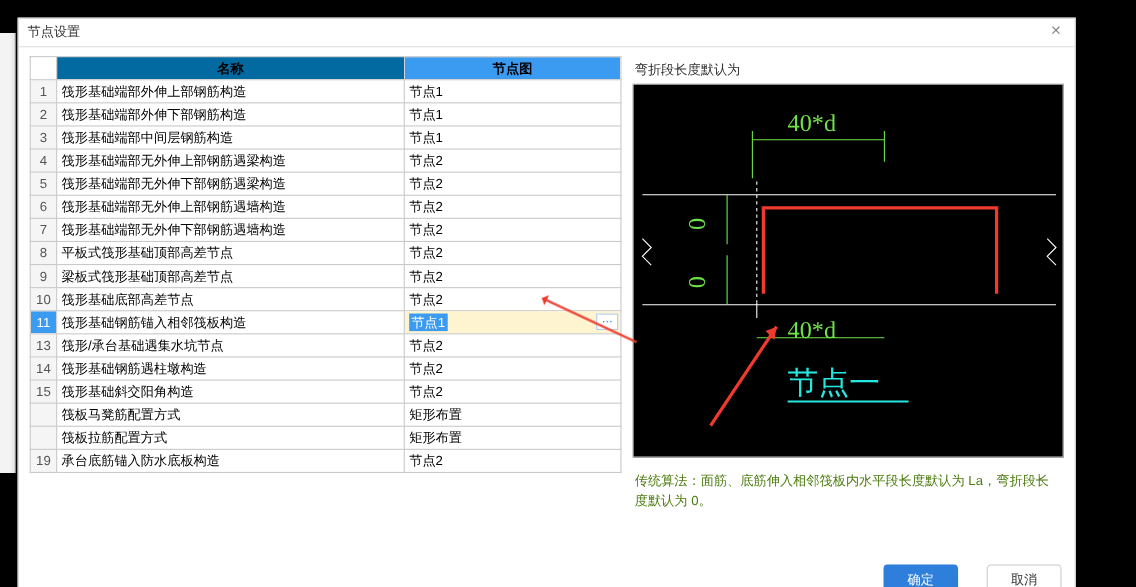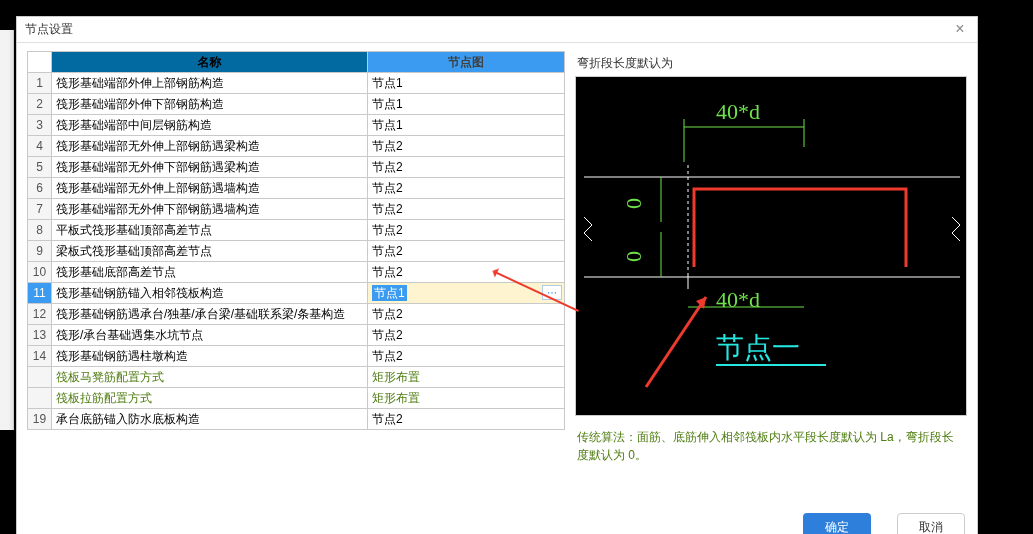--- a/index.html
+++ b/index.html
@@ -8,25 +8,25 @@
     .titlebar { height:26px; display:flex; align-items:center; padding:0 8px; border-bottom:1px solid #e0e0e0; color:#333; }
     .titlebar .title { flex:1; }
     .titlebar .close { width:18px; height:18px; text-align:center; line-height:16px; color:#888; cursor:pointer; font-size:16px; }
     .content { display:flex; padding:8px 10px 0 10px; }
     .left { width:548px; }
     .right { width:394px; margin-left:10px; }
     table { border-collapse:collapse; width:100%; }
     th,td { border:1px solid #c9c9c9; height:21px; text-align:left; padding:0 4px; white-space:nowrap; overflow:hidden; }
     .th-num { width:24px; }
     .th-name { width:316px; background:#0369a1; text-align:center; position:sticky; top:0; }
-    .th-node { background:#3a9bf0; color:#404040; text-align:center; }
+    .th-node { background:#3a9bf0; color:#000000; text-align:center; }
     .num-col { width:24px; text-align:center; background:#f5f5f5; color:#555; }
     .num-col.selected { background:#3a9bf0; color:#fff; }
     .name-col { width:316px; }
-    .greyed { color:#4d7c0f;margin-top:16px; }
+    .greyed { color:#000000;margin-top:16px; }
     .node-col.selected { background:#fff4d0; position:relative; }
     .node-col.selected span.sel { background:#3a9bf0; color:#fff; padding:1px 2px; }
     .node-col.selected .more { position:absolute; right:2px; top:2px; color:#1677ff; border:1px solid #b0cde8; padding:0 4px; background:#fff; font-size:10px; line-height:13px; }
     .arrow { position:absolute; left:480px; top:255px; width:90px; height:2px; background:#ef3b2d; transform:rotate(25deg); transform-origin:left center; z-index:5; }
     .arrow::before { content:""; position:absolute; left:-4px; top:-4px; border:5px solid transparent; border-right-color:#ef3b2d; transform:translateX(-6px); }
     .preview-title { padding:4px 0 4px 2px; color:#333; }
     .preview { width:392px; height:340px; background:#000; border:1px solid #ccc; position:relative; }
     .explain { padding:12px 2px 0 2px; color:#4d7c0f; line-height:18px; }
     .footer { position:absolute; right:12px; bottom:8px; display:flex; gap:26px; }
     .btn { min-width:68px; height:28px; border-radius:4px; display:flex; align-items:center; justify-content:center; cursor:pointer; }
@@ -109,32 +109,32 @@
               <td class="num-col">10</td>
               <td class="name-col">筏形基础底部高差节点</td>
               <td class="node-col">节点2</td>
             </tr>
             <tr>
               <td class="num-col selected">11</td>
               <td class="name-col">筏形基础钢筋锚入相邻筏板构造</td>
               <td class="node-col selected"><span class="sel">节点1</span><span class="more">⋯</span></td>
             </tr>
             <tr>
-              <td class="num-col">12</td>
-              <td class="name-col">筏形基础钢筋遇承台/独基/承台梁/基础联系梁/条基构造</td>
-              <td class="node-col">节点2</td>
-            </tr>
-            <tr>
               <td class="num-col">13</td>
               <td class="name-col">筏形/承台基础遇集水坑节点</td>
               <td class="node-col">节点2</td>
             </tr>
             <tr>
               <td class="num-col">14</td>
               <td class="name-col">筏形基础钢筋遇柱墩构造</td>
+              <td class="node-col">节点2</td>
+            </tr>
+            <tr>
+              <td class="num-col">15</td>
+              <td class="name-col">筏形基础斜交阳角构造</td>
               <td class="node-col">节点2</td>
             </tr>
             <tr>
               <td class="num-col"></td>
               <td class="name-col greyed">筏板马凳筋配置方式</td>
               <td class="node-col greyed">矩形布置</td>
             </tr>
             <tr>
               <td class="num-col"></td>
               <td class="name-col greyed">筏板拉筋配置方式</td>

